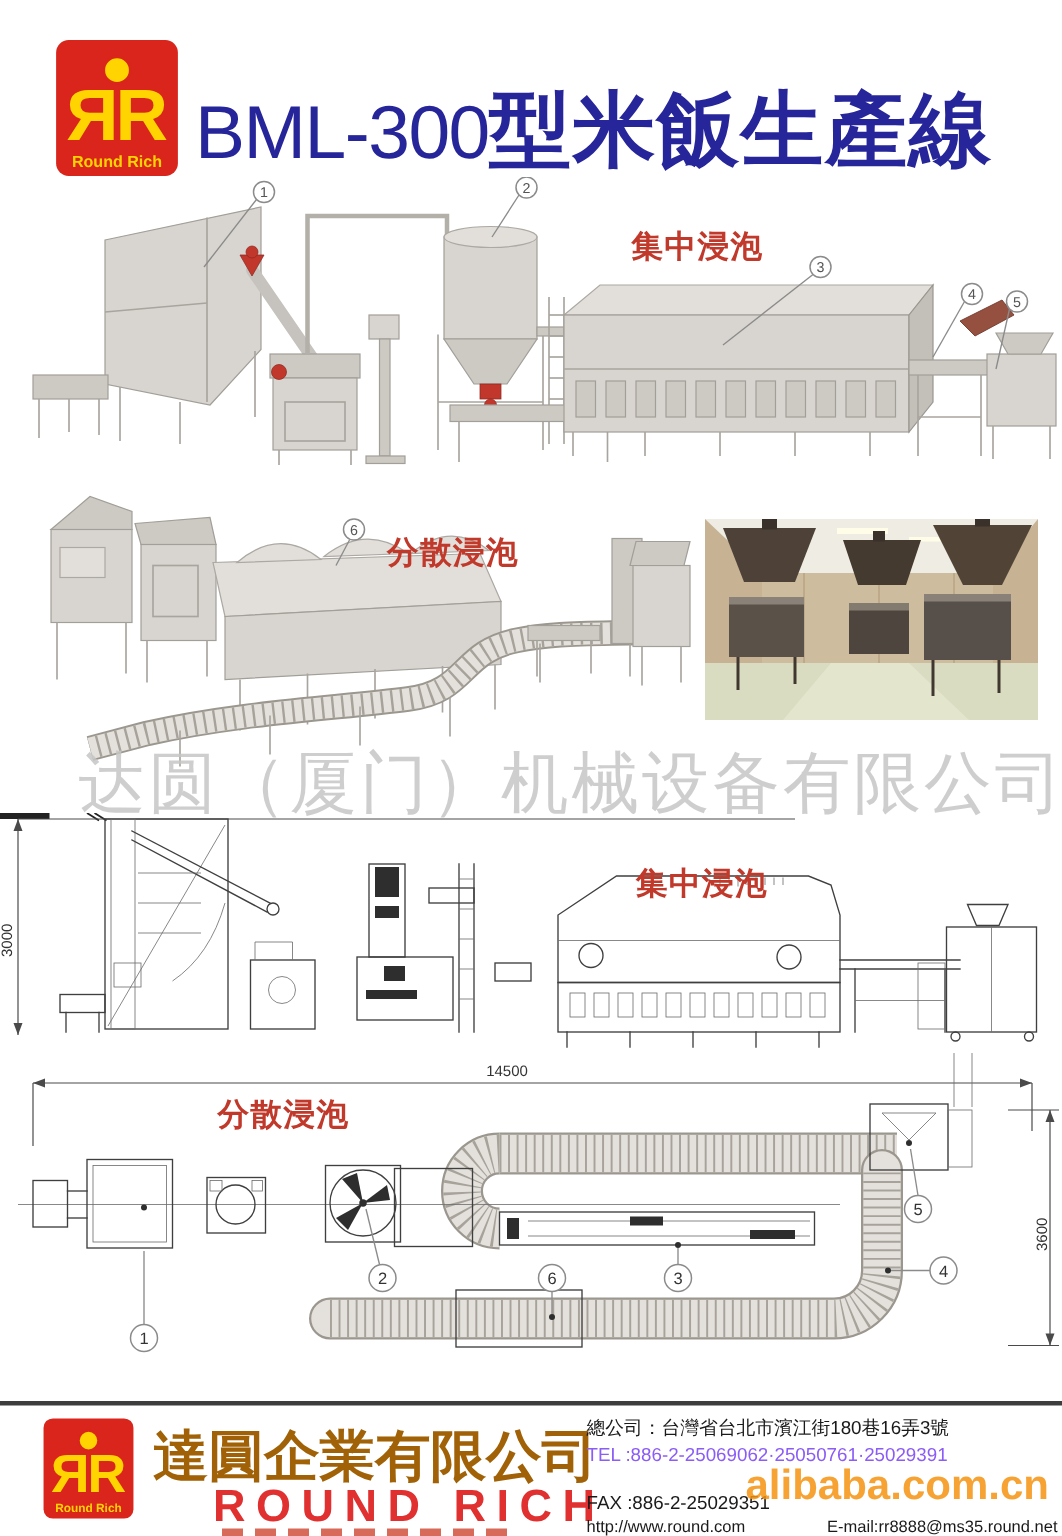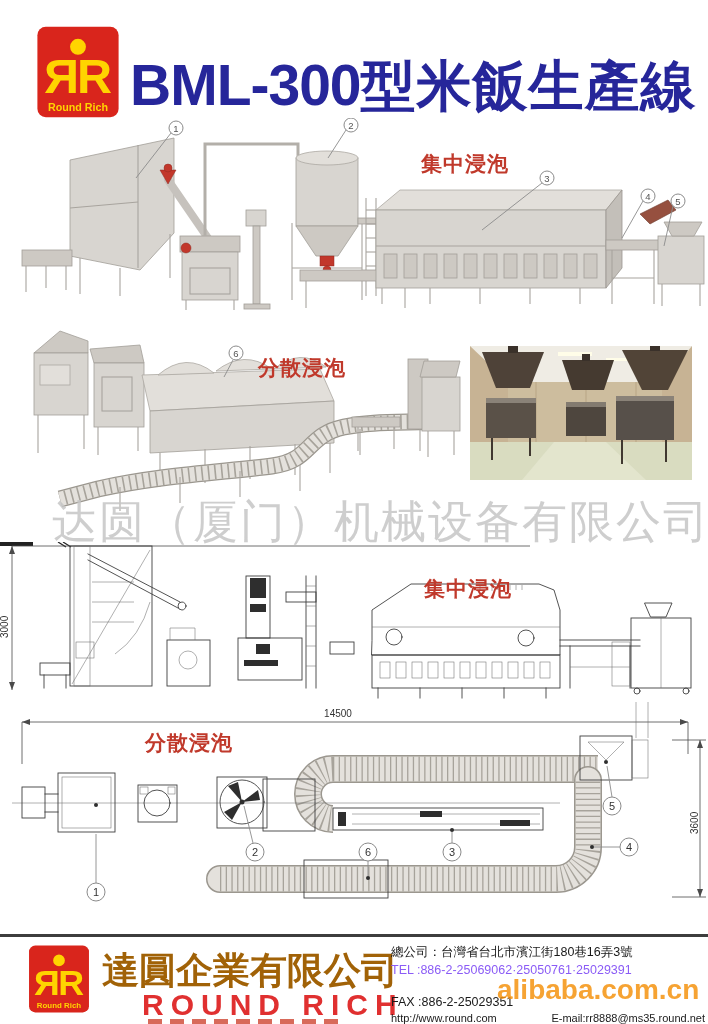--- a/index.html
+++ b/index.html
@@ -3,21 +3,21 @@
 <meta charset="utf-8">
 <style>
   html,body{margin:0;padding:0;}
   body{
     width:708px;height:1024px;position:relative;overflow:hidden;
     background:#ffffff;font-family:"Liberation Sans",sans-serif;
   }
   .abs{position:absolute;}
   
   .title{left:130px;top:50px;color:#26269a;white-space:nowrap;}
-  .title .model{font-family:"Liberation Sans",sans-serif;font-weight:700;font-size:57px;letter-spacing:-1px;}
+  .title .model{font-family:"Liberation Sans",sans-serif;font-weight:400;font-size:50px;letter-spacing:-1px;}
   .title .cjk{font-family:"Liberation Serif",serif;font-weight:600;font-size:55px;letter-spacing:1px;text-align:right;}
   
   .logo-label{font-weight:bold;}
   
   .m1{fill:#d8d5d0;stroke:#a29e98;stroke-width:.8;}
   .m2{fill:#cdc9c3;stroke:#a29e98;stroke-width:.8;}
   .m3{fill:#e2dfda;stroke:#aca8a2;stroke-width:.8;}
   .m4{fill:#c3bfb9;stroke:#9a968f;stroke-width:.8;}
   .red{fill:#c2372b;stroke:#8e2a21;stroke-width:.5;}
   .arm{fill:#96503f;stroke:#6f3a2d;stroke-width:.6;}

